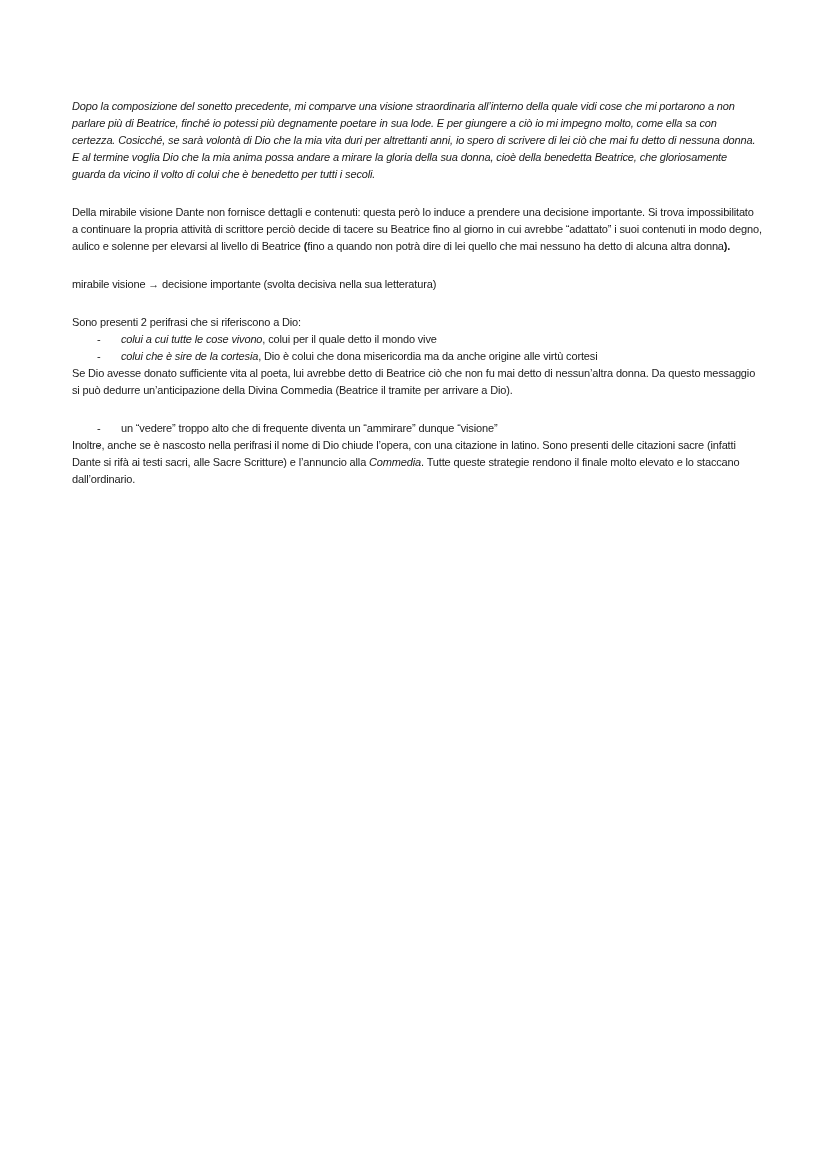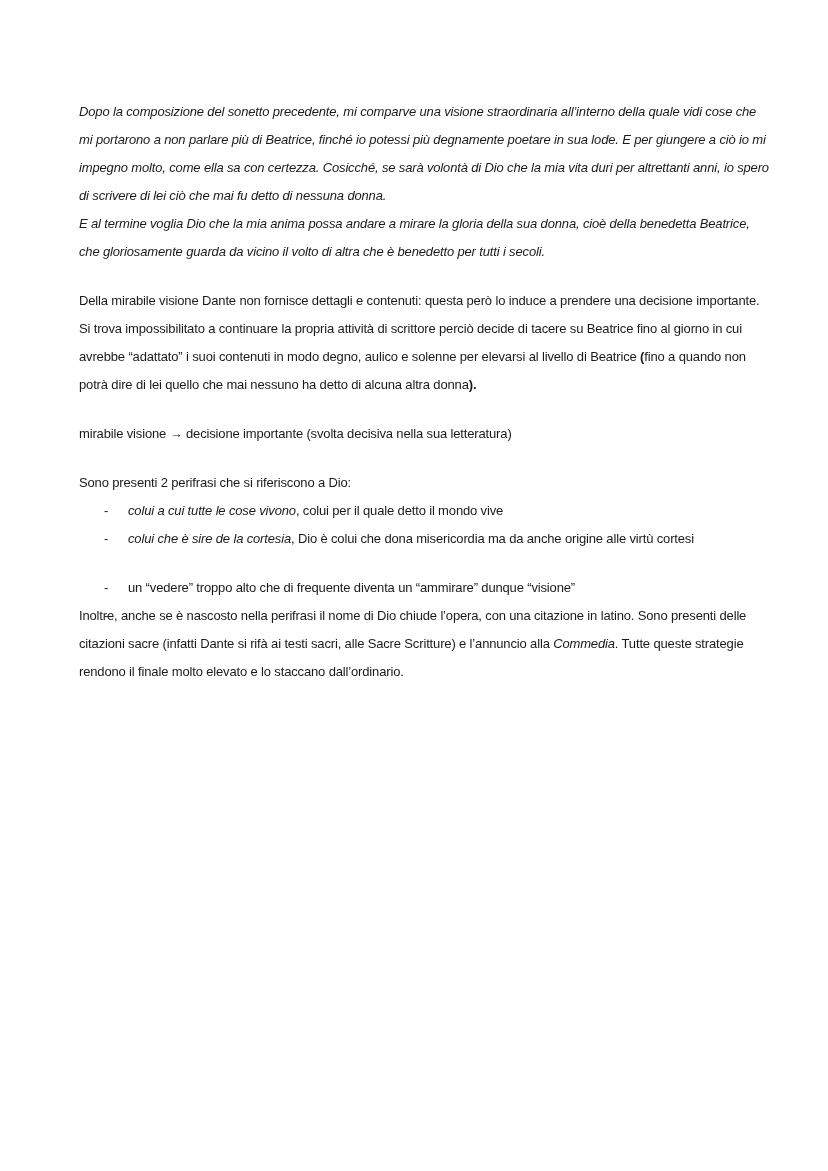--- a/index.html
+++ b/index.html
@@ -10,25 +10,25 @@
     body {
       width: 828px;
       height: 1171px;
       position: relative;
       overflow: hidden;
       font-family: "Liberation Sans", "DejaVu Sans", sans-serif;
       color: #1a1a1a;
     }
     .page {
       position: absolute;
-      left: 79px;
+      left: 72px;
       top: 98px;
       width: 690px;
-      font-size: 13px;
-      line-height: 28px;
+      font-size: 11px;
+      line-height: 17px;
       letter-spacing: -0.15px;
     }
     .p { margin: 0; }
     .gap { height: 21px; }
     .it { font-style: italic; }
     .b { font-weight: bold; }
     .center {
       margin: 0;
     }
     ul.dash {
@@ -46,21 +46,21 @@
       top: 0;
     }
     .arrow { font-weight: bold; }
   </style>
 </head>
 <body>
 
 <div class="page">
 
   <p class="p it">Dopo la composizione del sonetto precedente, mi comparve una visione straordinaria all’interno della quale vidi cose che mi portarono a non parlare più di Beatrice, finché io potessi più degnamente poetare in sua lode. E per giungere a ciò io mi impegno molto, come ella sa con certezza. Cosicché, se sarà volontà di Dio che la mia vita duri per altrettanti anni, io spero di scrivere di lei ciò che mai fu detto di nessuna donna.</p>
-  <p class="p it">E al termine voglia Dio che la mia anima possa andare a mirare la gloria della sua donna, cioè della benedetta Beatrice, che gloriosamente guarda da vicino il volto di altra che è benedetto per tutti i secoli.</p>
+  <p class="p it">E al termine voglia Dio che la mia anima possa andare a mirare la gloria della sua donna, cioè della benedetta Beatrice, che gloriosamente guarda da vicino il volto di colui che è benedetto per tutti i secoli.</p>
 
   <div class="gap"></div>
 
   <p class="p"><span>Della mirabile visione Dante non fornisce dettagli e contenuti: questa però lo induce a prendere una decisione importante. Si trova impossibilitato a continuare la propria attività di scrittore perciò decide di tacere su Beatrice fino al giorno in cui avrebbe “adattato” i suoi contenuti in modo degno, aulico e solenne per elevarsi al livello di Beatrice </span><span class="b">(</span><span>fino a quando non potrà dire di lei quello che mai nessuno ha detto di alcuna altra donna</span><span class="b">).</span></p>
 
   <div class="gap"></div>
 
   <p class="center"><span>mirabile visione</span> <span class="arrow">→</span> <span>decisione importante (svolta decisiva nella sua letteratura)</span></p>
 
   <div class="gap"></div>
@@ -69,20 +69,21 @@
   <ul class="dash">
     <li>
       <span class="dash-mark">-</span>
       <span class="it">colui a cui tutte le cose vivono</span><span>, colui per il quale detto il mondo vive</span>
     </li>
     <li>
       <span class="dash-mark">-</span>
       <span class="it">colui che è sire de la cortesia</span><span>, Dio è colui che dona misericordia ma da anche origine alle virtù cortesi</span>
     </li>
   </ul>
+  <p class="p">Se Dio avesse donato sufficiente vita al poeta, lui avrebbe detto di Beatrice ciò che non fu mai detto di nessun’altra donna. Da questo messaggio si può dedurre un’anticipazione della Divina Commedia (Beatrice il tramite per arrivare a Dio).</p>
 
   <div class="gap"></div>
 
   <ul class="dash">
     <li>
       <span class="dash-mark">-</span>
       <span>un “vedere” troppo alto che di frequente diventa un “ammirare” dunque “visione”</span>
     </li>
     <li>
       <span class="dash-mark">-</span>

